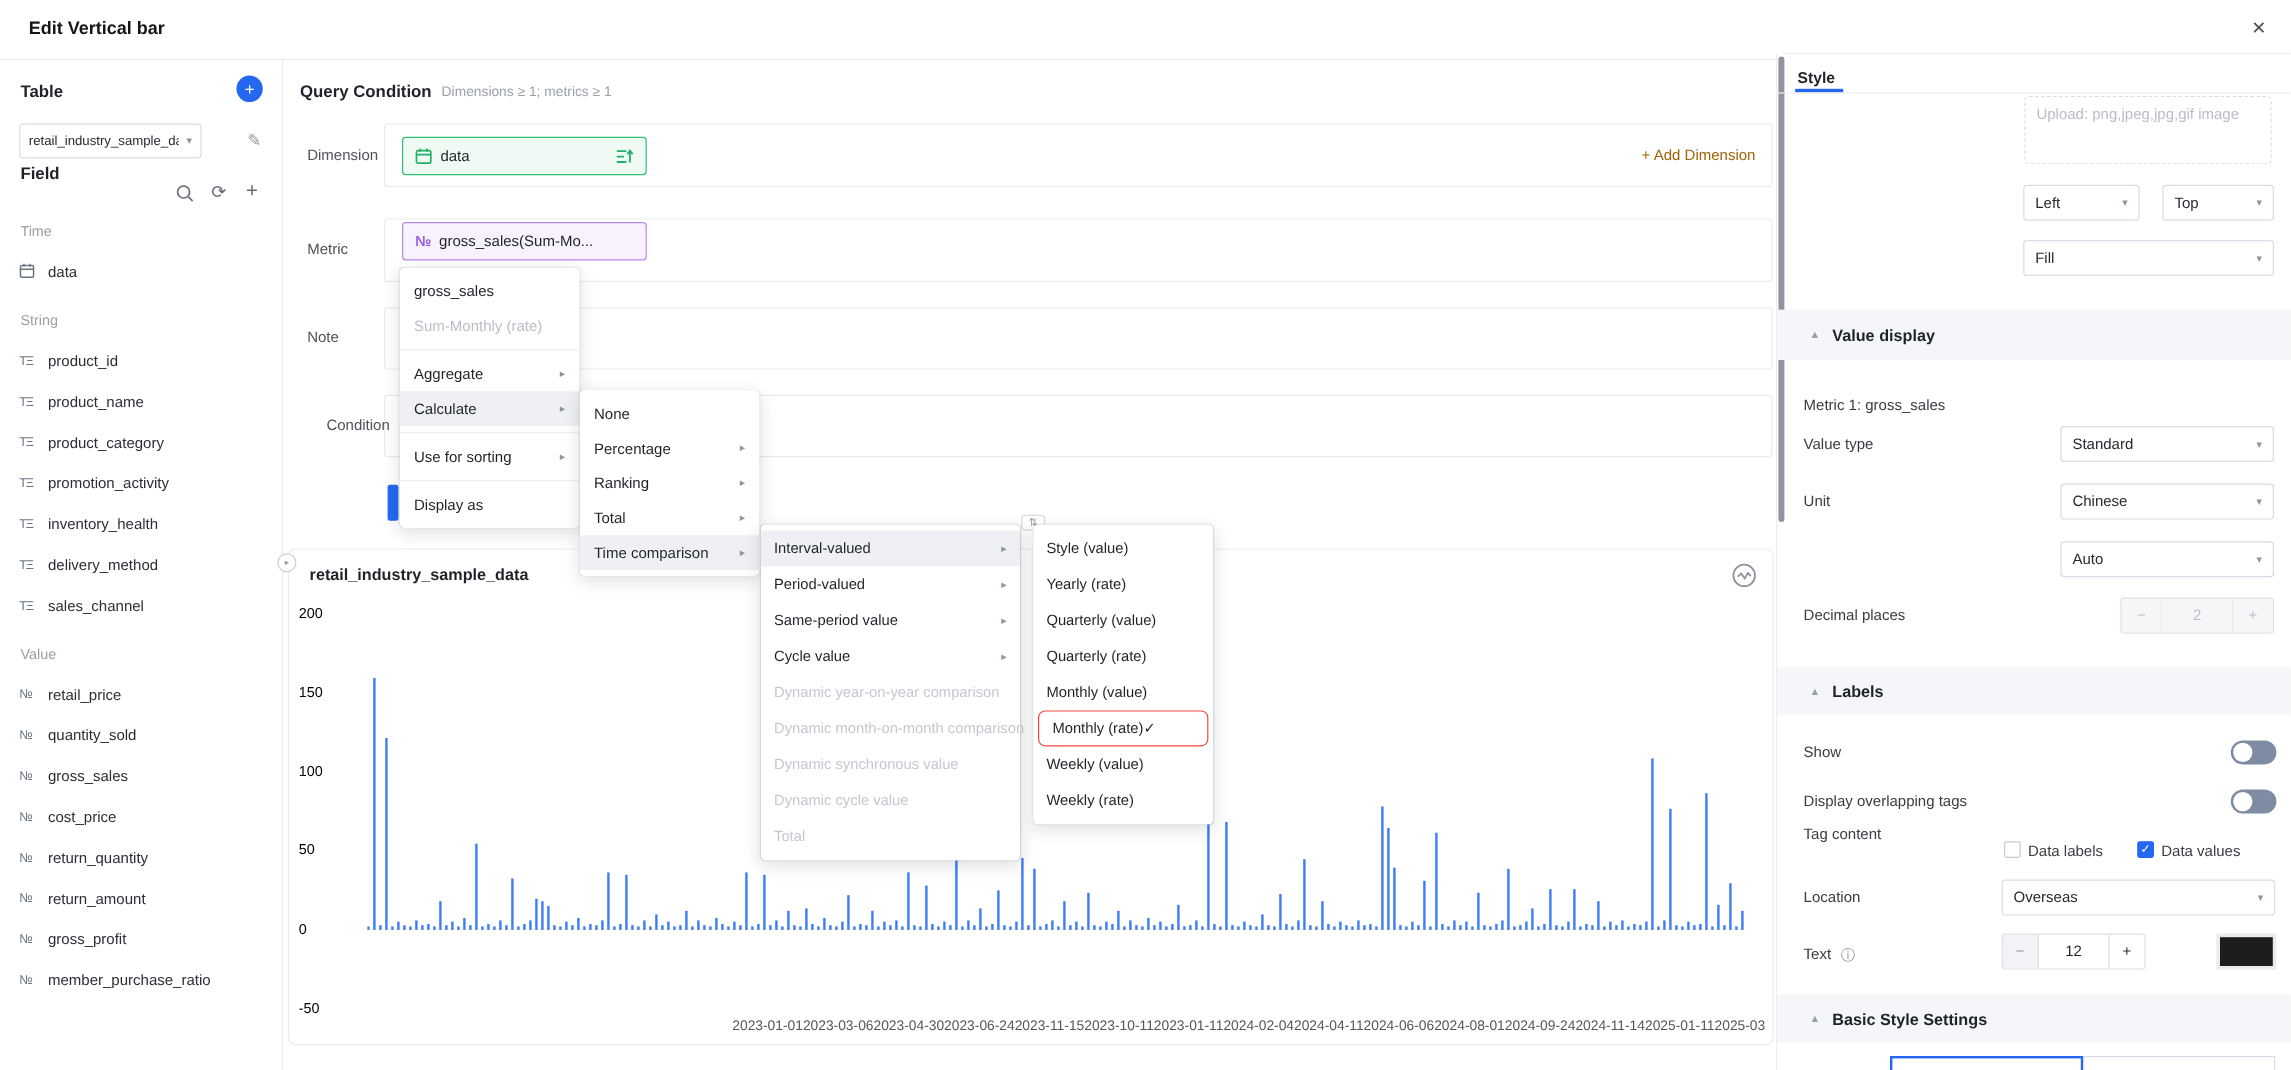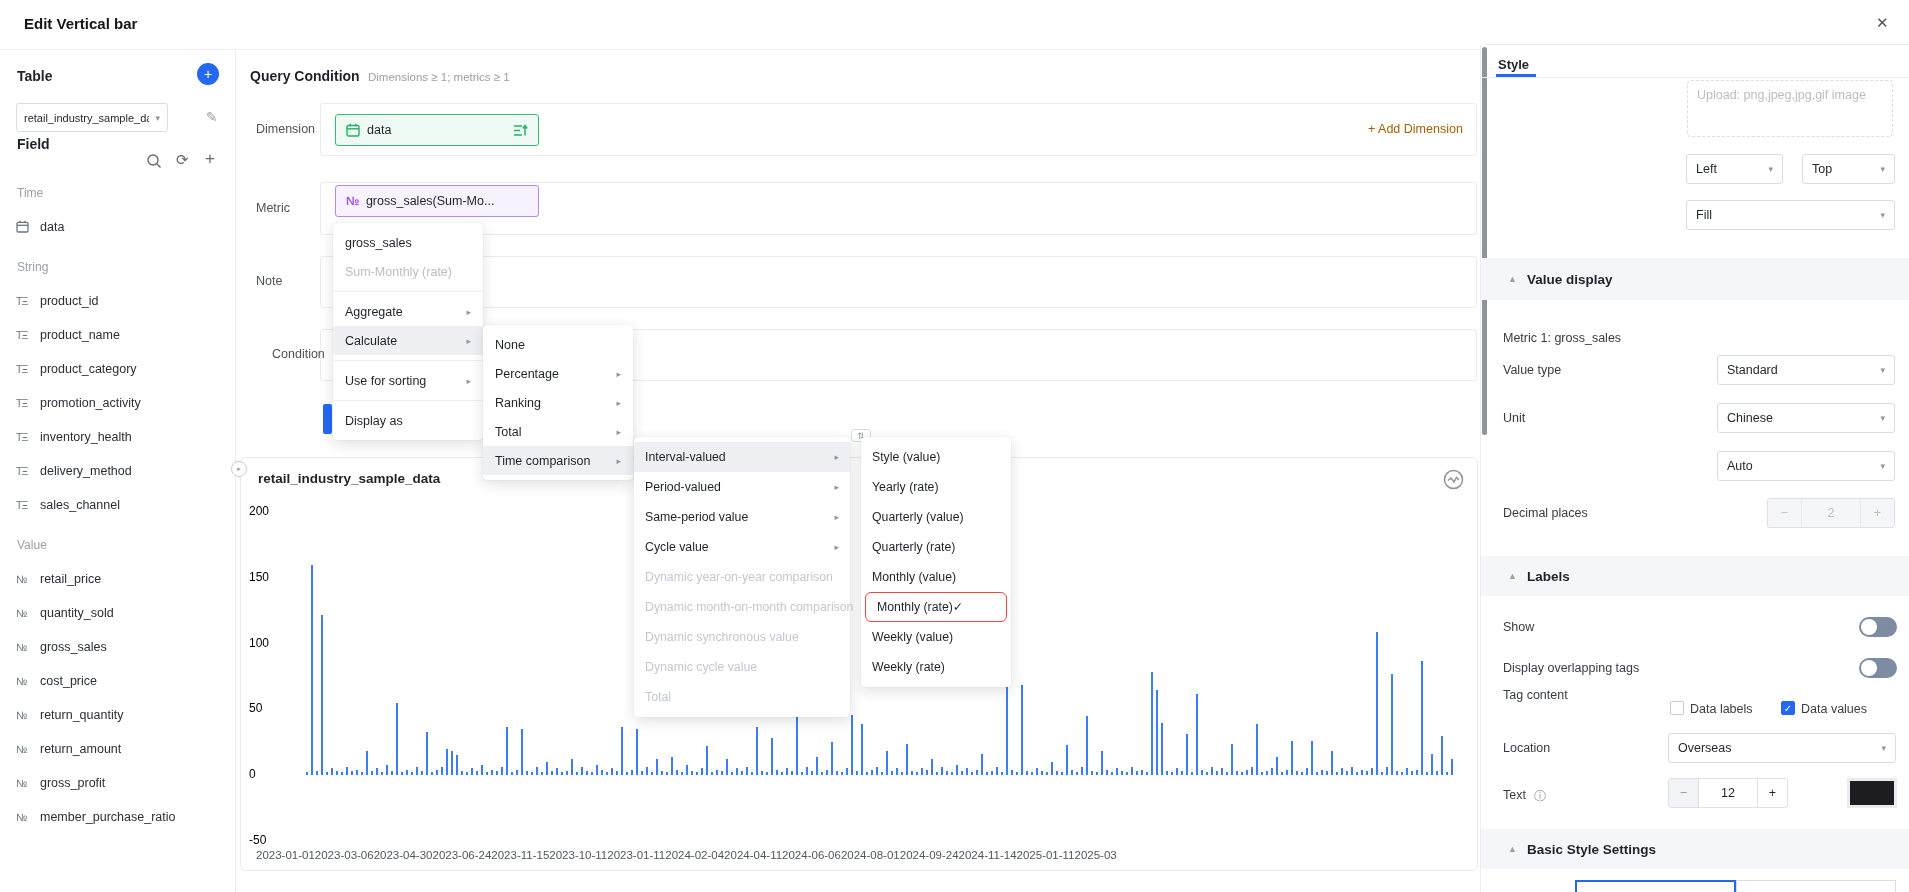--- a/index.html
+++ b/index.html
@@ -21,21 +21,21 @@
 .fitem .flabel{position:absolute;left:40px;font-size:12.5px;color:#2a2f36}
 .rowbox{position:absolute;border:1px solid #e9ebef;border-radius:3px;background:#fff}
 .rowlabel{position:absolute;font-size:12.5px;color:#4e5259}
 .chip{position:absolute;display:flex;align-items:center;gap:7px;padding:0 10px;height:32px;border-radius:3px;font-size:12.5px;color:#1f2329}
 .chip.green{border:1px solid #2fbf71;background:#eefaf3}
 .chip.purple{border:1px solid #b78aec;background:#f8f1fe}
 .numglyph{color:#9b5de0;font-size:12px;letter-spacing:-0.5px}
 .bluelink{position:absolute;color:#a16207;font-size:12.5px;cursor:pointer}
 .card{position:absolute;border:1px solid #e9ebef;border-radius:6px;background:#fff}
 .ytick{position:absolute;left:8px;width:32px;font-size:12px;color:#000000;transform:translateY(-50%)}
-.xrow{position:absolute;display:flex;justify-content:flex-start;font-size:11.5px;color:#51565d;white-space:nowrap}
+.xrow{position:absolute;display:flex;justify-content:flex-end;font-size:11.5px;color:#51565d;white-space:nowrap}
 .bars{position:absolute;display:flex;align-items:flex-end}
 .bar{flex:none;width:2px;margin-right:3px;background:#3c7df5}
 .menu{position:absolute;background:#fff;border-radius:4px;box-shadow:0 4px 14px rgba(31,35,41,.14),0 0 1px rgba(31,35,41,.18);padding:5px 0;z-index:60;font-size:12.5px}
 .mi{height:29px;display:flex;align-items:center;justify-content:space-between;padding:0 12px;white-space:nowrap;cursor:pointer}
 .menu.wide .mi{height:30px;font-size:12.3px;padding:0 11px}
 .mi .arr{color:#8f959e;font-size:9px;margin-left:16px}
 .mi.hov{background:#eef0f4}
 .mi.dis{color:#c3c8d1;cursor:default}
 .mi.sub{color:#b9bec7;cursor:default}
 .mi.red{border:1.5px solid #f0483e;border-radius:6px;margin:0 4px;padding:0 7px;height:28px}

